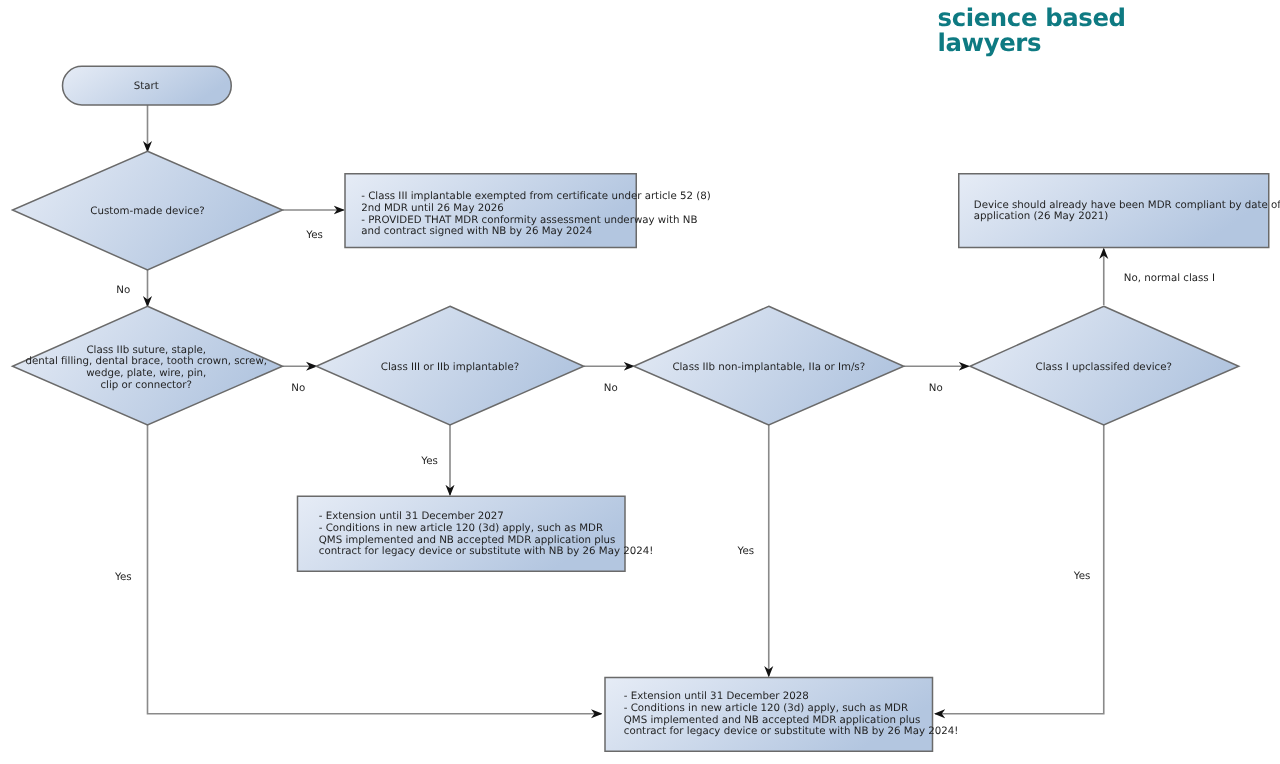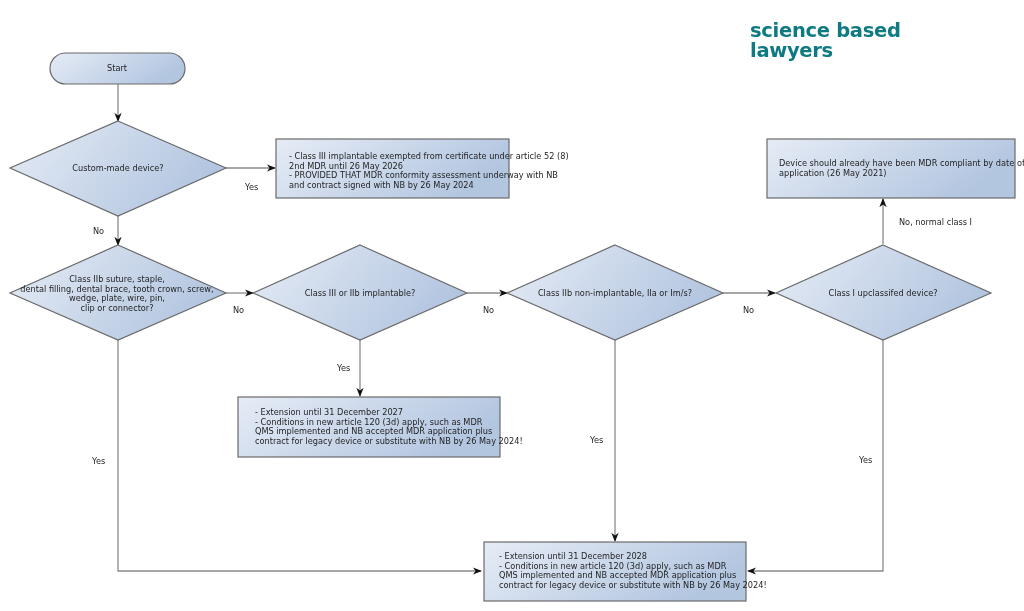--- a/index.html
+++ b/index.html
@@ -7,21 +7,21 @@
            font-family: "DejaVu Sans", sans-serif; color: #1a1a1a; }
     svg#flow { position: absolute; left: 0; top: 0; width: 1024px; height: 611px; }
     .node-text { font-family: "DejaVu Sans", sans-serif; font-size: 8.2px; fill: #1f1f1f; }
     .edge-label { font-family: "DejaVu Sans", sans-serif; font-size: 8.2px; fill: #1f1f1f; }
     .line { stroke: #8a8a8a; stroke-width: 1.3; fill: none; }
     .shape { stroke: #6a6a6a; stroke-width: 1.2; }
     .logo { position: absolute; left: 750px; top: 4px; width: 222px; }
     .logo-main { font-family: "DejaVu Sans", sans-serif; font-weight: bold; font-size: 70px;
                  line-height: 70px; letter-spacing: -2px; display: block; }
     .logo-sub { font-family: "DejaVu Sans", sans-serif; font-weight: bold; font-size: 19.5px;
-                line-height: 20px; display: block; margin-top: 17px; letter-spacing: -0.3px; }
+                line-height: 20px; display: block; margin-top: 1px; letter-spacing: -0.3px; }
   </style>
 </head>
 <body>
 
 <div class="logo">
   <span class="logo-sub" style="color: rgb(14, 122, 130);">science based lawyers</span>
 </div>
 
 <svg id="flow" viewBox="0 0 1024 611" xmlns="http://www.w3.org/2000/svg">
   <defs>

